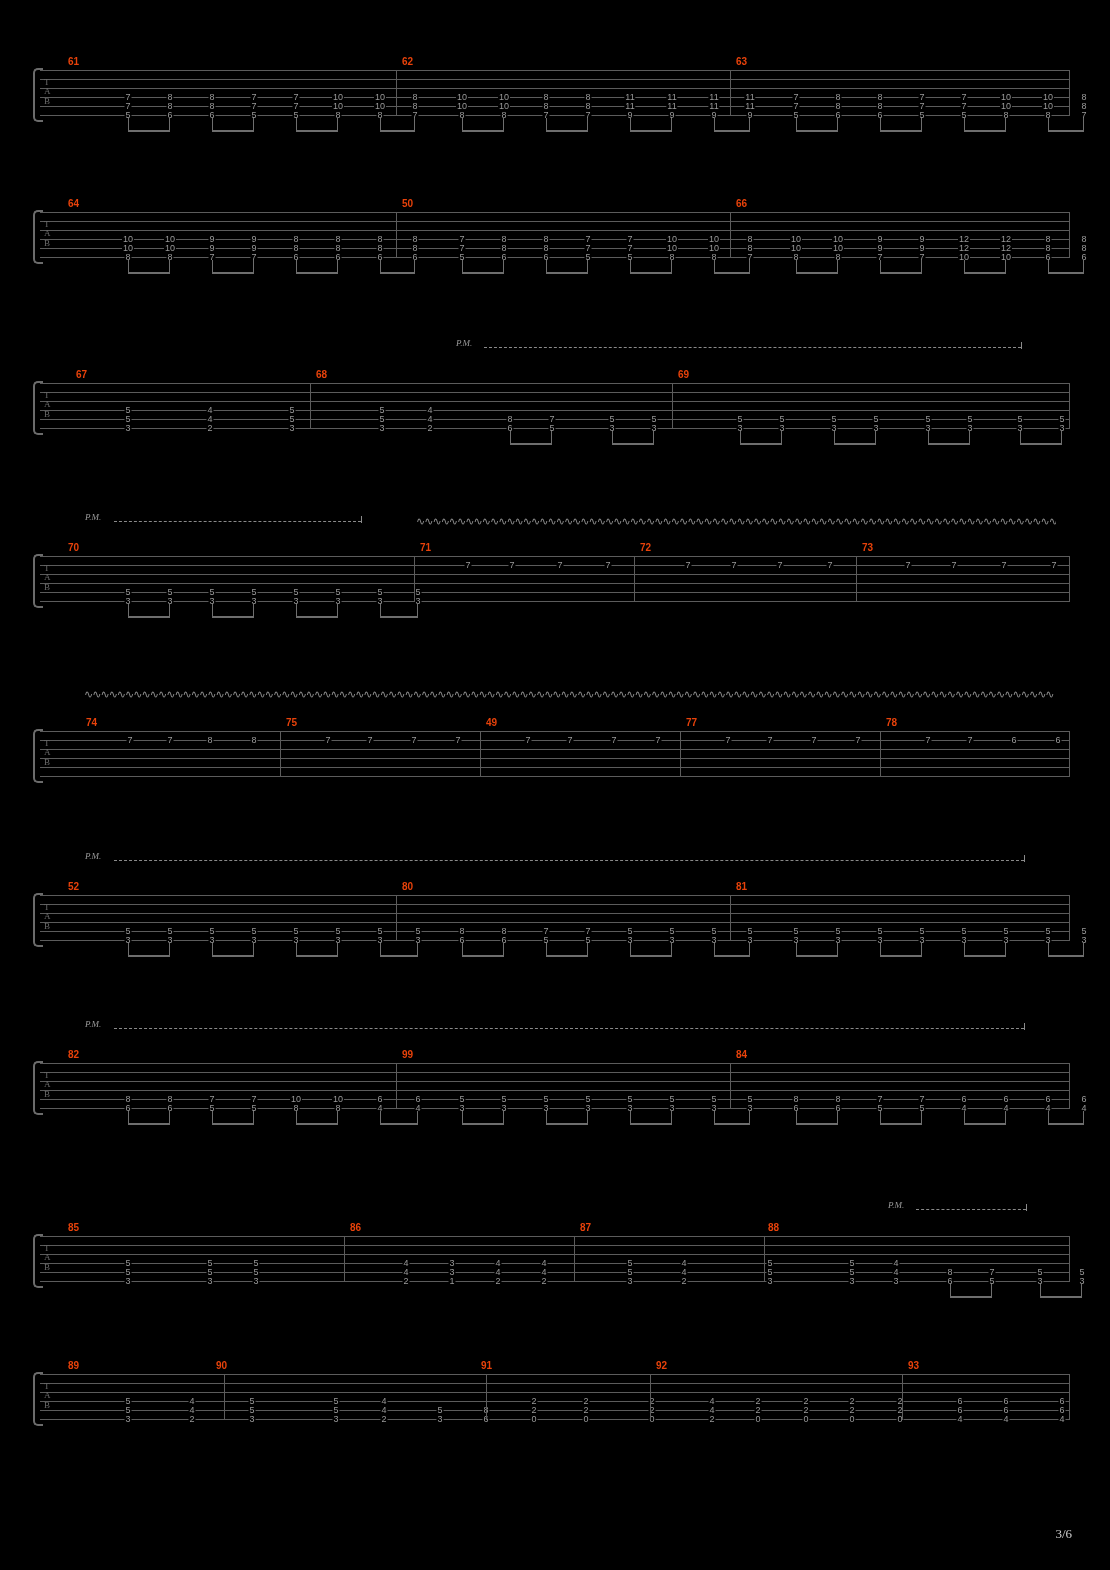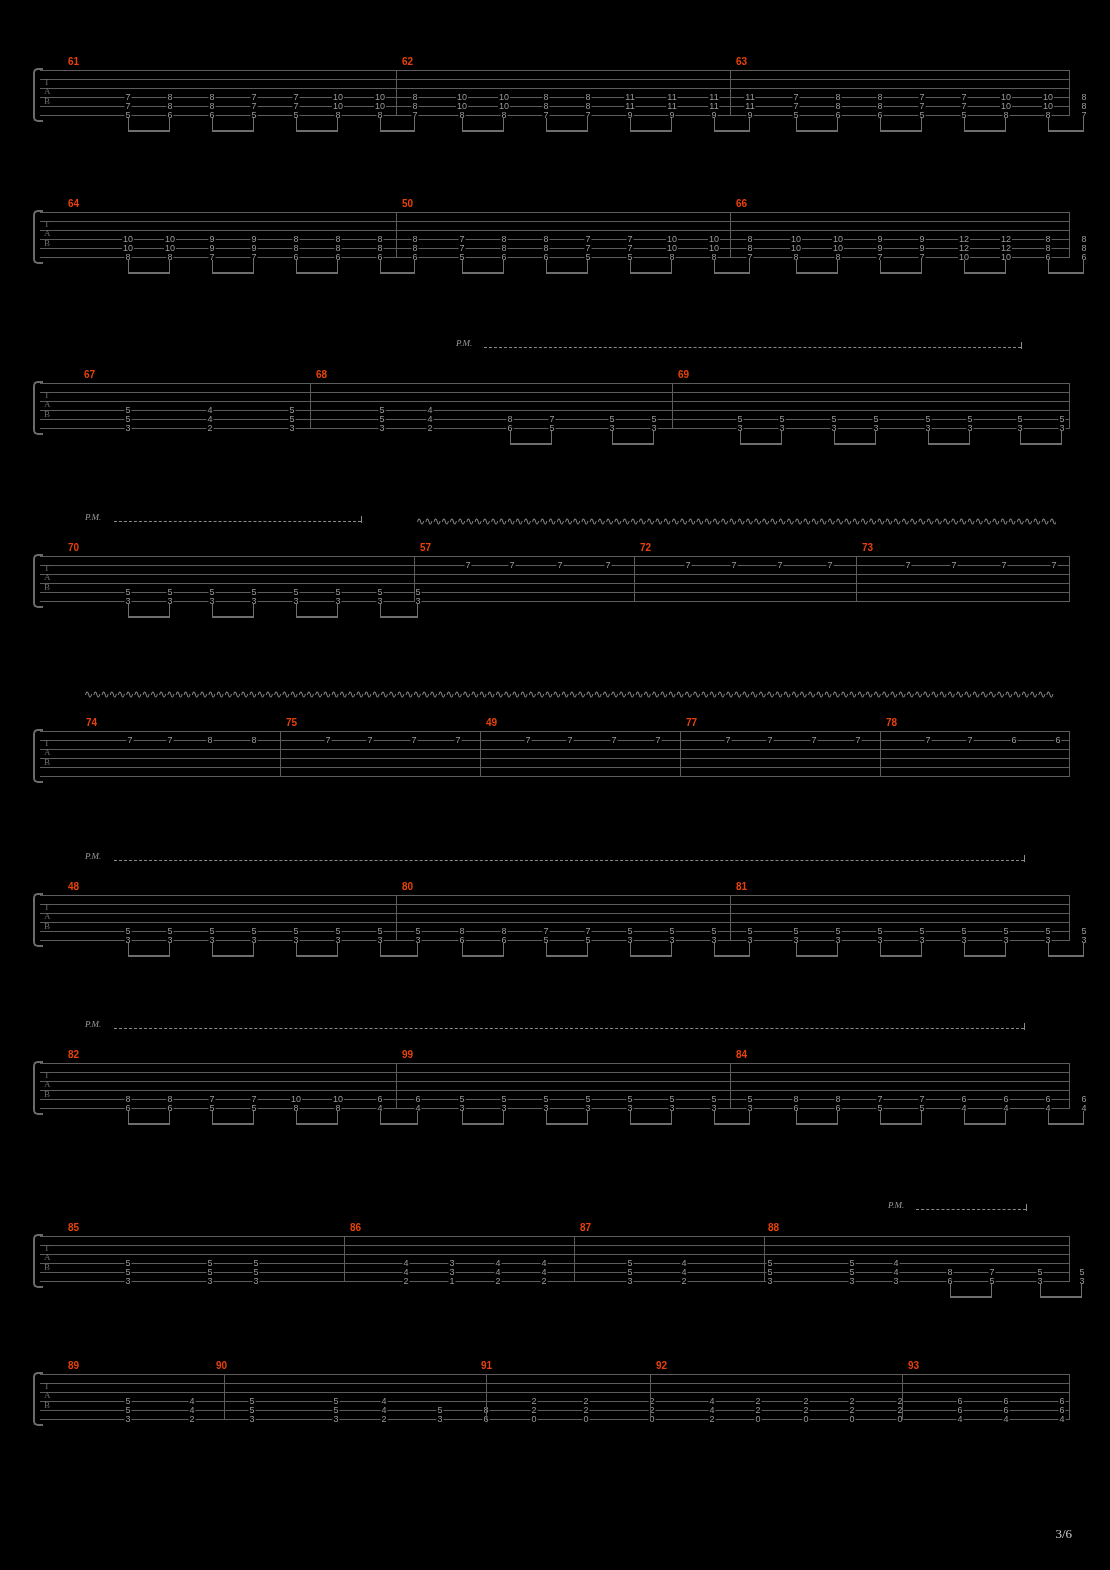--- a/index.html
+++ b/index.html
@@ -434,21 +434,21 @@
             <div class="s" style="right: 0px;"></div>
             <div class="b" style="bottom: 0px;"></div>
           </div>
         </div>
         <div class="brace" style="top: -2px; height: 50px;"></div>
         <div class="tabword" style="top: 8px;">
           <span>T</span>
           <span>A</span>
           <span>B</span>
         </div>
-        <div class="measnum" style="left: 84px; top: -14px;">67</div>
+        <div class="measnum" style="left: 76px; top: -14px;">67</div>
         <div class="measnum" style="left: 316px; top: -14px;">68</div>
         <div class="barline" style="left: 310px; top: 0px; height: 46px;"></div>
         <div class="measnum" style="left: 678px; top: -14px;">69</div>
         <div class="barline" style="left: 672px; top: 0px; height: 46px;"></div>
         <div class="barline" style="right: 40px; top: 0px; height: 46px;"></div>
       </div>
       <div class="system" style="top: 556px;">
         <div class="pm" style="left: 85px; top: -44px;">P.M.</div>
         <div class="pmline" style="left: 114px; width: 247px; top: -35px;"></div>
         <div class="pmend" style="left: 361px; top: -40px;"></div>
@@ -509,21 +509,21 @@
             <div class="b" style="bottom: 0px;"></div>
           </div>
         </div>
         <div class="brace" style="top: -2px; height: 50px;"></div>
         <div class="tabword" style="top: 8px;">
           <span>T</span>
           <span>A</span>
           <span>B</span>
         </div>
         <div class="measnum" style="left: 68px; top: -14px;">70</div>
-        <div class="measnum" style="left: 420px; top: -14px;">57</div>
+        <div class="measnum" style="left: 420px; top: -14px;">71</div>
         <div class="barline" style="left: 414px; top: 0px; height: 46px;"></div>
         <div class="measnum" style="left: 640px; top: -14px;">72</div>
         <div class="barline" style="left: 634px; top: 0px; height: 46px;"></div>
         <div class="measnum" style="left: 862px; top: -14px;">73</div>
         <div class="barline" style="left: 856px; top: 0px; height: 46px;"></div>
         <div class="barline" style="right: 40px; top: 0px; height: 46px;"></div>
       </div>
       <div class="system" style="top: 731px;">
         <div class="vib" style="left: 84px; top: -42px; width: 970px;">∿∿∿∿∿∿∿∿∿∿∿∿∿∿∿∿∿∿∿∿∿∿∿∿∿∿∿∿∿∿∿∿∿∿∿∿∿∿∿∿∿∿∿∿∿∿∿∿∿∿∿∿∿∿∿∿∿∿∿∿∿∿∿∿∿∿∿∿∿∿∿∿∿∿∿∿∿∿∿∿∿∿∿∿∿∿∿∿∿∿∿∿∿∿∿∿∿∿∿∿∿∿∿∿∿∿∿∿∿∿∿∿∿∿∿∿∿∿∿∿∿∿∿∿∿∿∿∿∿∿∿∿∿∿∿∿∿∿∿</div>
         <div class="staff">
@@ -690,21 +690,21 @@
             <div class="s" style="right: 0px;"></div>
             <div class="b" style="bottom: 0px;"></div>
           </div>
         </div>
         <div class="brace" style="top: -2px; height: 50px;"></div>
         <div class="tabword" style="top: 8px;">
           <span>T</span>
           <span>A</span>
           <span>B</span>
         </div>
-        <div class="measnum" style="left: 68px; top: -14px;">48</div>
+        <div class="measnum" style="left: 68px; top: -14px;">52</div>
         <div class="measnum" style="left: 402px; top: -14px;">80</div>
         <div class="barline" style="left: 396px; top: 0px; height: 46px;"></div>
         <div class="measnum" style="left: 736px; top: -14px;">81</div>
         <div class="barline" style="left: 730px; top: 0px; height: 46px;"></div>
         <div class="barline" style="right: 40px; top: 0px; height: 46px;"></div>
       </div>
       <div class="system" style="top: 1063px;">
         <div class="pm" style="left: 85px; top: -44px;">P.M.</div>
         <div class="pmline" style="left: 114px; width: 910px; top: -35px;"></div>
         <div class="pmend" style="left: 1024px; top: -40px;"></div>

